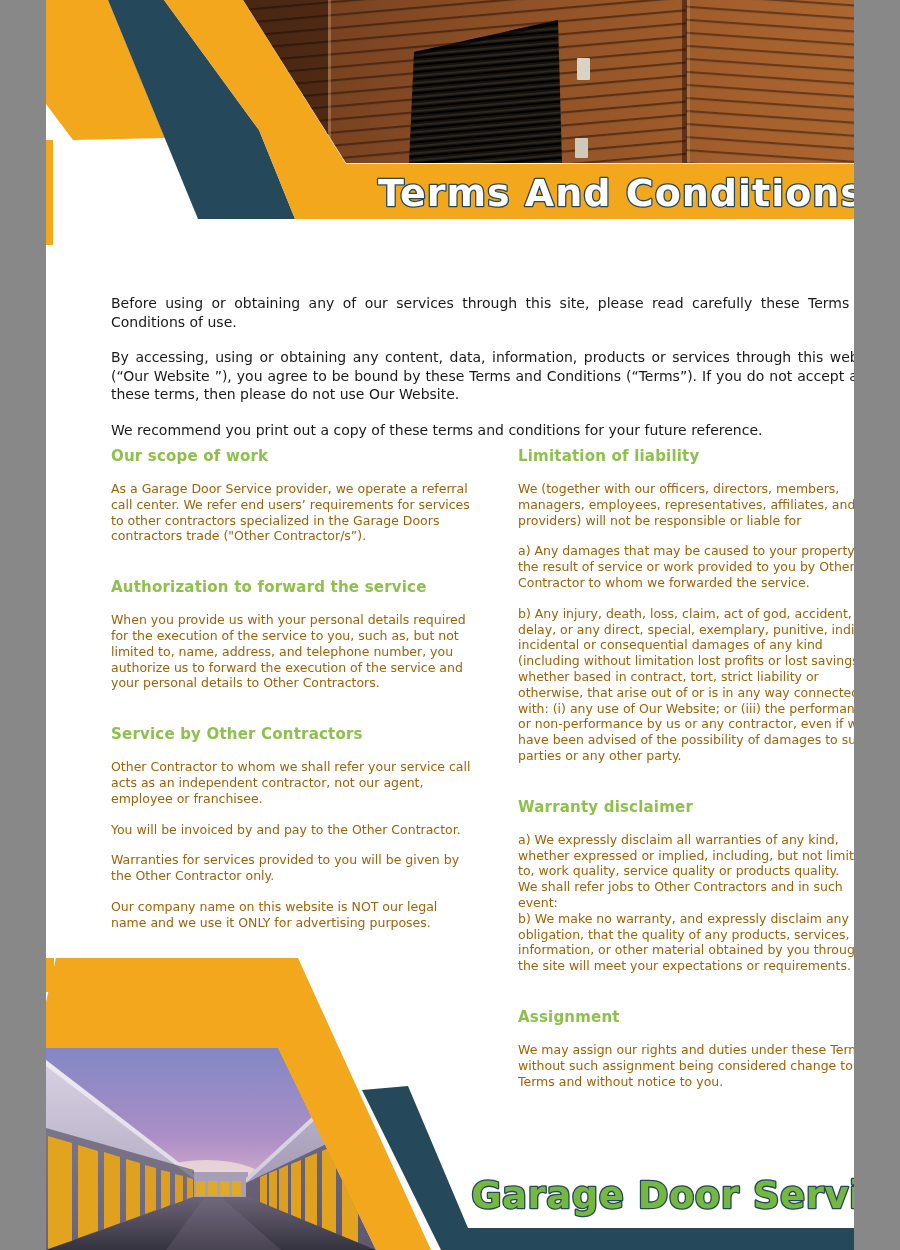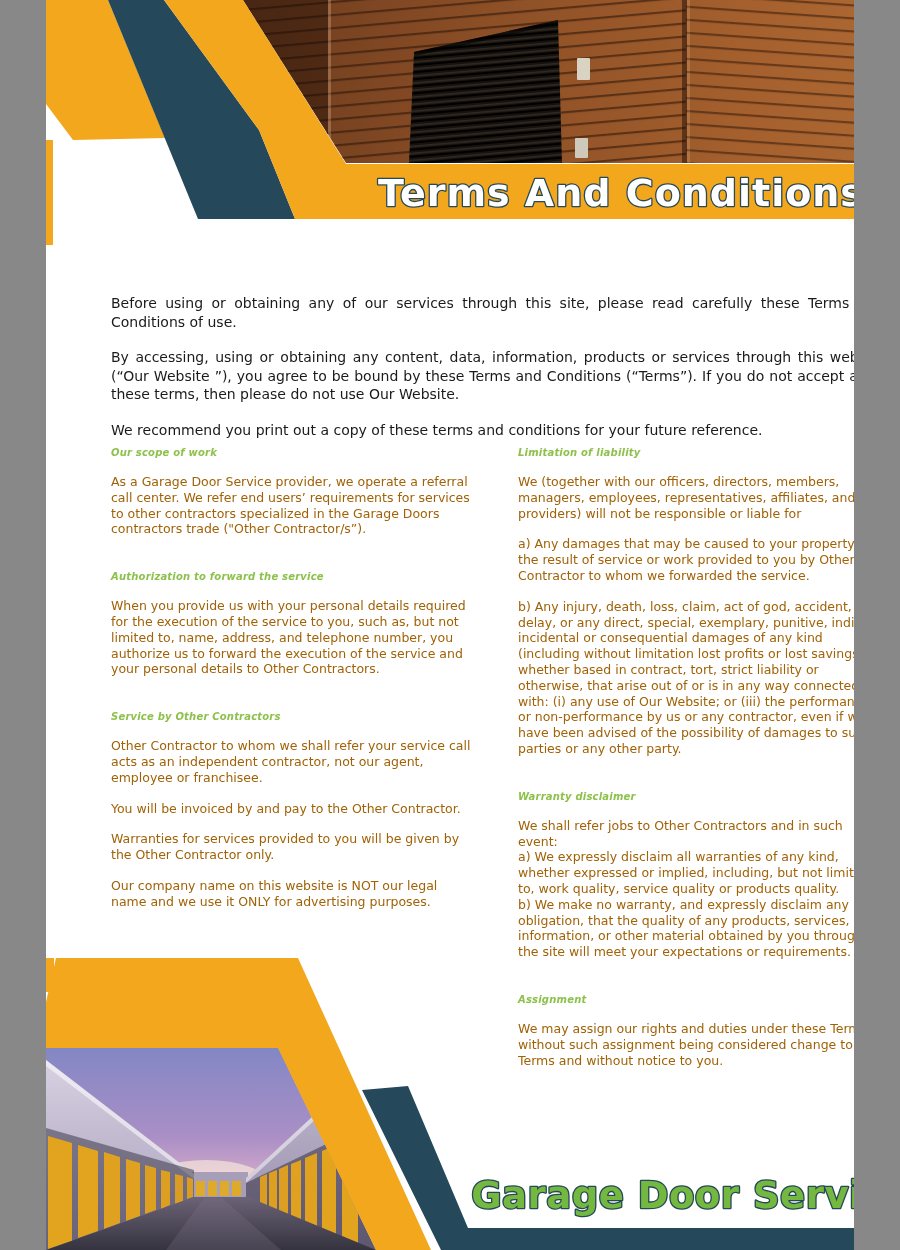--- a/index.html
+++ b/index.html
@@ -40,22 +40,22 @@
   }
   .intro p{margin:16px 0 17px 0;}
   .cols{
     position:absolute;left:65px;top:447px;width:774px;
     display:flex;gap:47px;align-items:flex-start;
   }
   .col{flex:0 0 auto;}
   .col.left{width:360px;}
   .col.right{width:367px;}
   .sec-h{
-    font-size:10px;font-weight:bold;color:var(--heading-green);
-    margin:34px 0 16px 0;letter-spacing:0.2px;font-style:italic;
+    font-size:15px;font-weight:bold;color:var(--heading-green);
+    margin:34px 0 16px 0;letter-spacing:0.2px;
   }
   section:first-child .sec-h{margin-top:0;}
   .sec-p{
     font-size:12.5px;line-height:15.8px;margin:0 0 15px 0;color:#a16207;
   }
   .sec-p.tight{margin-bottom:0;}
 </style>
 </head>
 <body>
 
@@ -135,22 +135,22 @@
 
     <div class="col right">
       <section>
         <h3 class="sec-h">Limitation of liability</h3>
         <p class="sec-p">We (together with our officers, directors, members, managers, employees, representatives, affiliates, and providers) will not be responsible or liable for</p>
         <p class="sec-p">a) Any damages that may be caused to your property as the result of service or work provided to you by Other Contractor to whom we forwarded the service.</p>
         <p class="sec-p">b) Any injury, death, loss, claim, act of god, accident, delay, or any direct, special, exemplary, punitive, indirect, incidental or consequential damages of any kind (including without limitation lost profits or lost savings), whether based in contract, tort, strict liability or otherwise, that arise out of or is in any way connected with: (i) any use of Our Website; or (iii) the performance or non-performance by us or any contractor, even if we have been advised of the possibility of damages to such parties or any other party.</p>
       </section>
       <section>
         <h3 class="sec-h">Warranty disclaimer</h3>
+        <p class="sec-p tight">a) We expressly disclaim all warranties of any kind, whether expressed or implied, including, but not limited to, work quality, service quality or products quality.</p>
         <p class="sec-p tight">We shall refer jobs to Other Contractors and in such event:</p>
-        <p class="sec-p tight">a) We expressly disclaim all warranties of any kind, whether expressed or implied, including, but not limited to, work quality, service quality or products quality.</p>
         <p class="sec-p">b) We make no warranty, and expressly disclaim any obligation, that the quality of any products, services, information, or other material obtained by you through the site will meet your expectations or requirements.</p>
       </section>
       <section>
         <h3 class="sec-h">Assignment</h3>
         <p class="sec-p">We may assign our rights and duties under these Terms without such assignment being considered change to the Terms and without notice to you.</p>
       </section>
     </div>
   </div>
 
   <svg id="footer-svg" class="deco" width="900" height="310" viewBox="0 940 900 310">

